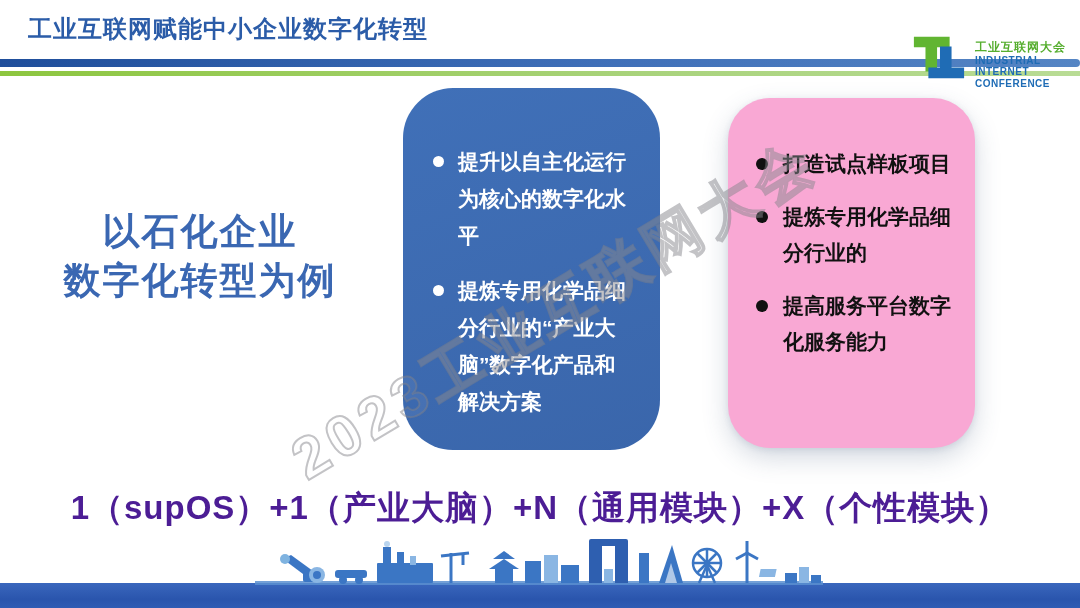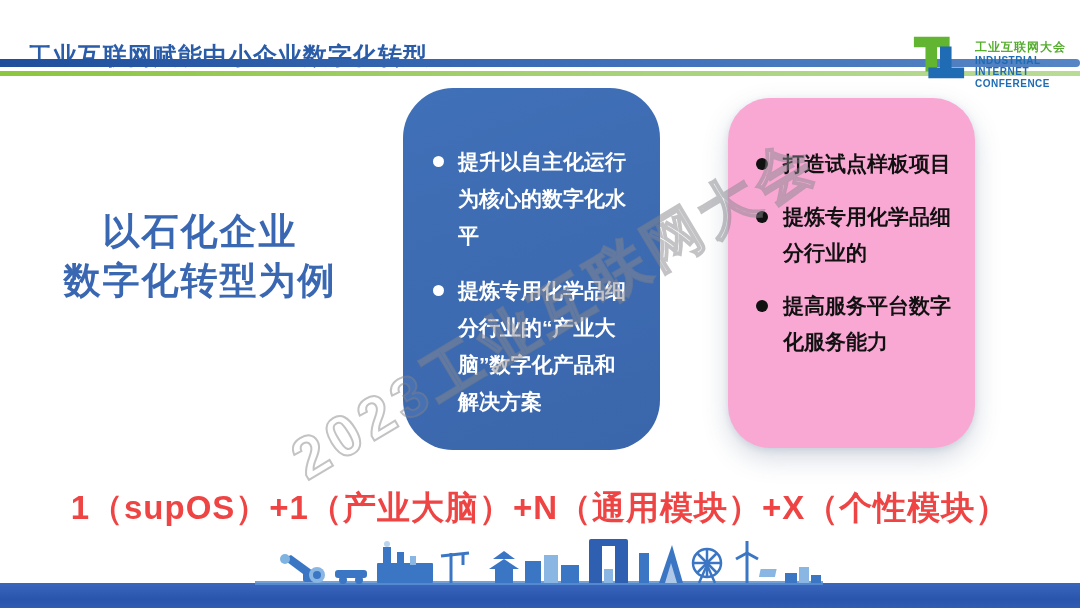--- a/index.html
+++ b/index.html
@@ -8,21 +8,20 @@
   .slide {
     position:relative; width:1080px; height:608px;
     background:#ffffff; overflow:hidden;
   }
 
   
   .header-title {
     position:absolute; left:28px; top:13px;
     font-size:24px; font-weight:700; color:#2b5ca8;
     letter-spacing:1px;
-    margin-top:27px;
   }
   .rule-blue {
     position:absolute; left:0; top:59px; width:100%; height:8px;
     background:linear-gradient(90deg,#1f4e9b,#3f6fb8 55%,#5585c4);
     border-radius:0 4px 4px 0;
   }
   .rule-green {
     position:absolute; left:0; top:71px; width:100%; height:5px;
     background:linear-gradient(90deg,#8dc63f,#a9d37c 60%,#b9dc95);
   }
@@ -85,21 +84,21 @@
     font-size:58px; font-weight:700; letter-spacing:6px;
     color:rgba(255,255,255,0.06);
     -webkit-text-stroke:2px rgba(130,130,135,.48);
     text-stroke:2px rgba(130,130,135,.48);
     white-space:nowrap;
   }
 
   
   .formula {
     position:absolute; left:0; top:486px; width:100%;
-    text-align:center; color:#ef4444; font-weight:800;
+    text-align:center; color:#4c1d95; font-weight:800;
     font-size:33px; letter-spacing:1px; white-space:nowrap;
   }
 
   
   .band {
     position:absolute; left:0; bottom:0; width:100%; height:25px;
     background:linear-gradient(180deg,#3a67bd,#2a55ad 65%,#2f5cb4);
   }
   .skyline { position:absolute; left:255px; bottom:23px; width:568px; height:46px; }
 </style>

